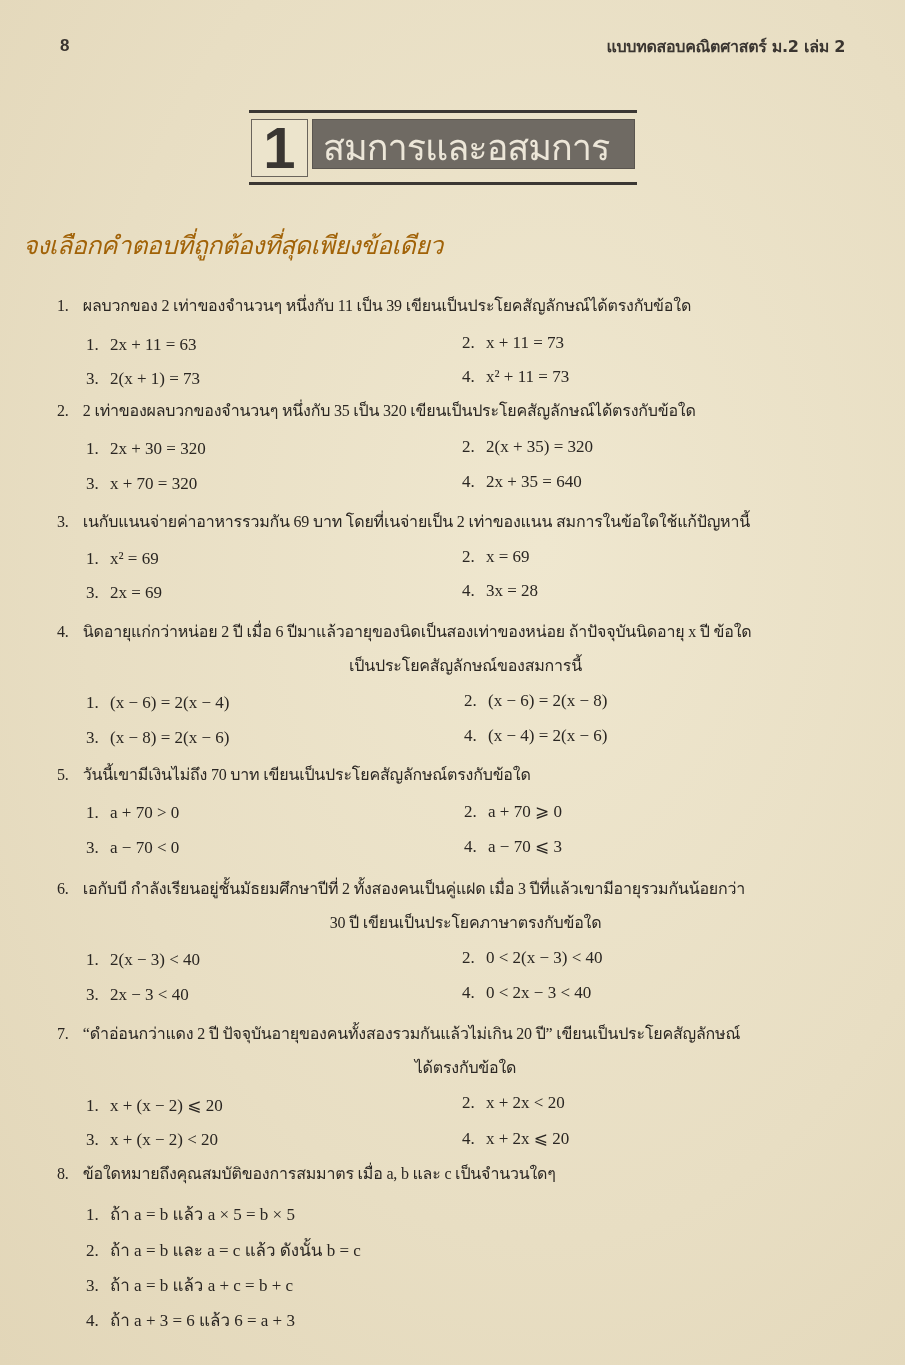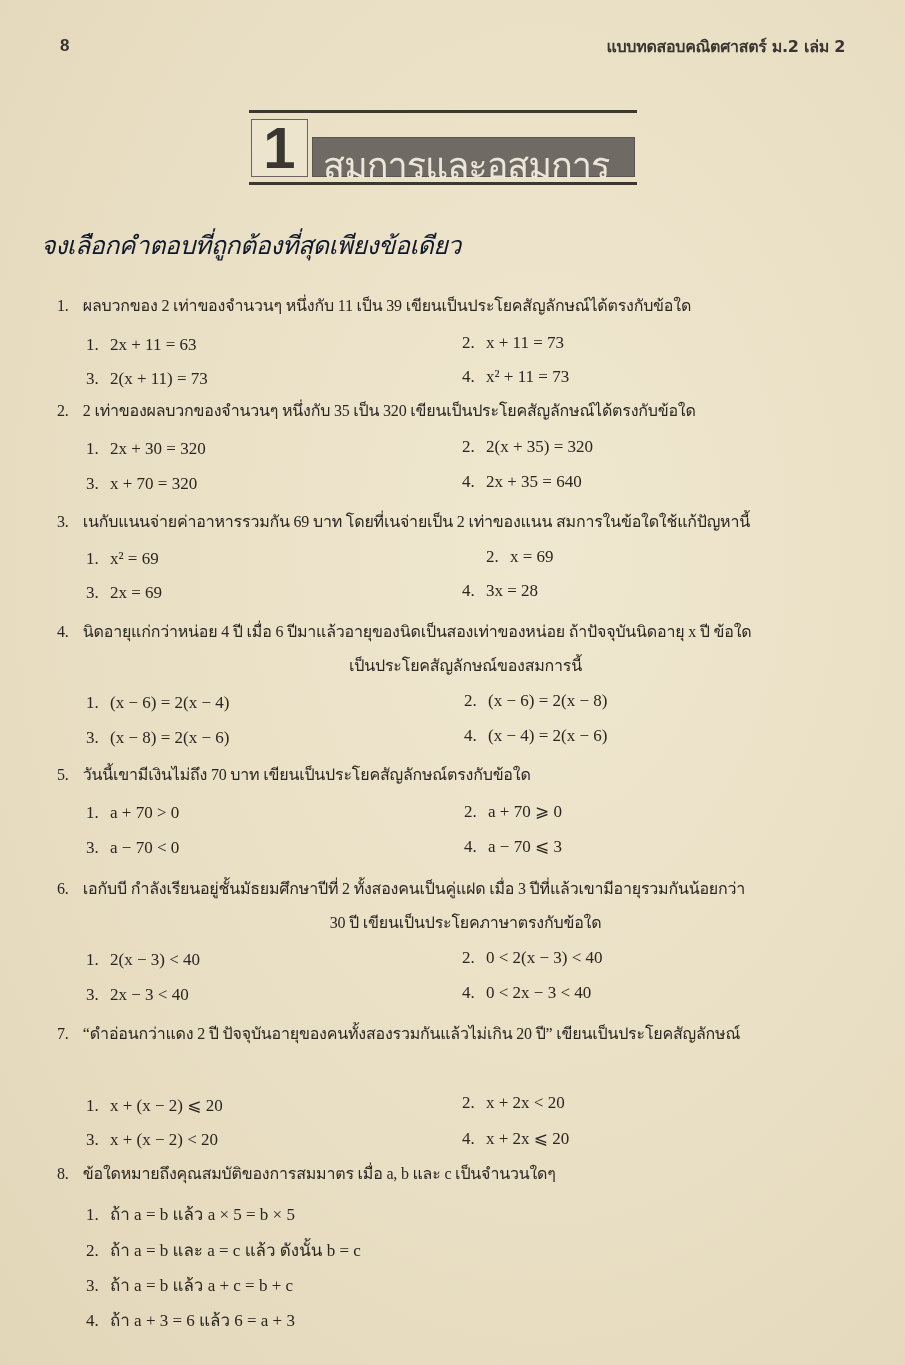--- a/index.html
+++ b/index.html
@@ -31,30 +31,30 @@
       position: absolute; left: 0; right: 0; bottom: 0; height: 3px; background: #3b3733;
     }
     .chapter-num {
       position: absolute; left: 2px; top: 9px; width: 55px; height: 56px;
       border: 1px solid #6a645c; background: #ece4cc;
       font-family: "Liberation Sans", "DejaVu Sans", sans-serif;
       font-weight: bold; font-size: 58px; line-height: 56px; text-align: center;
       color: #3a3632;
     }
     .chapter-title {
-      position: absolute; left: 63px; top: 9px; right: 2px; height: 40px;
+      position: absolute; left: 63px; top: 9px; right: 2px; height: 50px;
       background: #6f6a63; border: 1px solid #5a554f;
       font-family: "DejaVu Sans", "Liberation Sans", sans-serif;
       font-size: 36px; line-height: 56px; color: #ece6d8;
-      padding-left: 10px; box-sizing: border-box; white-space: nowrap; letter-spacing: -1px; margin-top: 18px;
+      padding-left: 10px; box-sizing: border-box; white-space: nowrap; letter-spacing: -1px;
     }
     .instruction {
-      position: absolute; left: 41px; top: 225px;
+      position: absolute; left: 23px; top: 225px;
       font-family: "DejaVu Serif", "Liberation Serif", serif;
-      font-style: italic; font-size: 25px; color: #0f172a; letter-spacing: -0.5px;
+      font-style: italic; font-size: 25px; color: #a16207; letter-spacing: -0.5px;
     }
     .questions { position: absolute; left: 0; top: 0; width: 905px; }
     .q-stem {
       position: absolute; left: 57px; width: 790px;
       font-size: 16px; line-height: 34px; color: #2a2622; letter-spacing: -0.2px;
     }
     .q-stem .num { display: inline-block; min-width: 22px; }
     .q-cont { padding-left: 27px; text-align: center; }
     .opt {
       position: absolute; font-size: 17px; color: #2a2622; white-space: nowrap;
@@ -77,44 +77,44 @@
 <div class="instruction">จงเลือกคำตอบที่ถูกต้องที่สุดเพียงข้อเดียว</div>
 
 <div class="questions">
 
   <div class="q-stem" style="top:289px">
     <span class="num">1.</span>
     <span>ผลบวกของ 2 เท่าของจำนวนๆ หนึ่งกับ 11 เป็น 39 เขียนเป็นประโยคสัญลักษณ์ได้ตรงกับข้อใด</span>
   </div>
   <div class="opt" style="left:86px;top:335px"><span class="onum">1.</span><span>2x + 11  =  63</span></div>
   <div class="opt" style="left:462px;top:333px"><span class="onum">2.</span><span>x + 11  =  73</span></div>
-  <div class="opt" style="left:86px;top:369px"><span class="onum">3.</span><span>2(x + 11)  =  73</span></div>
+  <div class="opt" style="left:86px;top:369px"><span class="onum">3.</span><span>2(x + 1)  =  73</span></div>
   <div class="opt" style="left:462px;top:367px"><span class="onum">4.</span><span>x² + 11  =  73</span></div>
 
   <div class="q-stem" style="top:394px">
     <span class="num">2.</span>
     <span>2 เท่าของผลบวกของจำนวนๆ หนึ่งกับ 35 เป็น 320 เขียนเป็นประโยคสัญลักษณ์ได้ตรงกับข้อใด</span>
   </div>
   <div class="opt" style="left:86px;top:439px"><span class="onum">1.</span><span>2x + 30  =  320</span></div>
   <div class="opt" style="left:462px;top:437px"><span class="onum">2.</span><span>2(x + 35)  =  320</span></div>
   <div class="opt" style="left:86px;top:474px"><span class="onum">3.</span><span>x + 70  =  320</span></div>
   <div class="opt" style="left:462px;top:472px"><span class="onum">4.</span><span>2x + 35  =  640</span></div>
 
   <div class="q-stem" style="top:505px">
     <span class="num">3.</span>
     <span>เนกับแนนจ่ายค่าอาหารรวมกัน 69 บาท  โดยที่เนจ่ายเป็น 2 เท่าของแนน  สมการในข้อใดใช้แก้ปัญหานี้</span>
   </div>
   <div class="opt" style="left:86px;top:549px"><span class="onum">1.</span><span>x²  =  69</span></div>
-  <div class="opt" style="left:486px;top:547px"><span class="onum">2.</span><span>x  =  69</span></div>
+  <div class="opt" style="left:462px;top:547px"><span class="onum">2.</span><span>x  =  69</span></div>
   <div class="opt" style="left:86px;top:583px"><span class="onum">3.</span><span>2x  =  69</span></div>
   <div class="opt" style="left:462px;top:581px"><span class="onum">4.</span><span>3x  =  28</span></div>
 
   <div class="q-stem" style="top:615px">
     <span class="num">4.</span>
-    <span>นิดอายุแก่กว่าหน่อย 4 ปี  เมื่อ 6 ปีมาแล้วอายุของนิดเป็นสองเท่าของหน่อย  ถ้าปัจจุบันนิดอายุ x ปี  ข้อใด</span>
+    <span>นิดอายุแก่กว่าหน่อย 2 ปี  เมื่อ 6 ปีมาแล้วอายุของนิดเป็นสองเท่าของหน่อย  ถ้าปัจจุบันนิดอายุ x ปี  ข้อใด</span>
     <div class="q-cont">เป็นประโยคสัญลักษณ์ของสมการนี้</div>
   </div>
   <div class="opt" style="left:86px;top:693px"><span class="onum">1.</span><span>(x − 6)  =  2(x − 4)</span></div>
   <div class="opt" style="left:464px;top:691px"><span class="onum">2.</span><span>(x − 6)  =  2(x − 8)</span></div>
   <div class="opt" style="left:86px;top:728px"><span class="onum">3.</span><span>(x − 8)  =  2(x − 6)</span></div>
   <div class="opt" style="left:464px;top:726px"><span class="onum">4.</span><span>(x − 4)  =  2(x − 6)</span></div>
 
   <div class="q-stem" style="top:758px">
     <span class="num">5.</span>
     <span>วันนี้เขามีเงินไม่ถึง 70 บาท  เขียนเป็นประโยคสัญลักษณ์ตรงกับข้อใด</span>
@@ -130,20 +130,21 @@
     <div class="q-cont">30  ปี  เขียนเป็นประโยคภาษาตรงกับข้อใด</div>
   </div>
   <div class="opt" style="left:86px;top:950px"><span class="onum">1.</span><span>2(x − 3) &lt; 40</span></div>
   <div class="opt" style="left:462px;top:948px"><span class="onum">2.</span><span>0 &lt; 2(x − 3) &lt; 40</span></div>
   <div class="opt" style="left:86px;top:985px"><span class="onum">3.</span><span>2x − 3 &lt; 40</span></div>
   <div class="opt" style="left:462px;top:983px"><span class="onum">4.</span><span>0 &lt; 2x − 3 &lt; 40</span></div>
 
   <div class="q-stem" style="top:1017px">
     <span class="num">7.</span>
     <span>“ดำอ่อนกว่าแดง 2 ปี  ปัจจุบันอายุของคนทั้งสองรวมกันแล้วไม่เกิน 20 ปี”  เขียนเป็นประโยคสัญลักษณ์</span>
+    <div class="q-cont">ได้ตรงกับข้อใด</div>
   </div>
   <div class="opt" style="left:86px;top:1095px"><span class="onum">1.</span><span>x + (x − 2) ⩽ 20</span></div>
   <div class="opt" style="left:462px;top:1093px"><span class="onum">2.</span><span>x + 2x &lt; 20</span></div>
   <div class="opt" style="left:86px;top:1130px"><span class="onum">3.</span><span>x + (x − 2) &lt; 20</span></div>
   <div class="opt" style="left:462px;top:1128px"><span class="onum">4.</span><span>x + 2x ⩽ 20</span></div>
 
   <div class="q-stem" style="top:1157px">
     <span class="num">8.</span>
     <span>ข้อใดหมายถึงคุณสมบัติของการสมมาตร  เมื่อ a, b และ c เป็นจำนวนใดๆ</span>
   </div>

